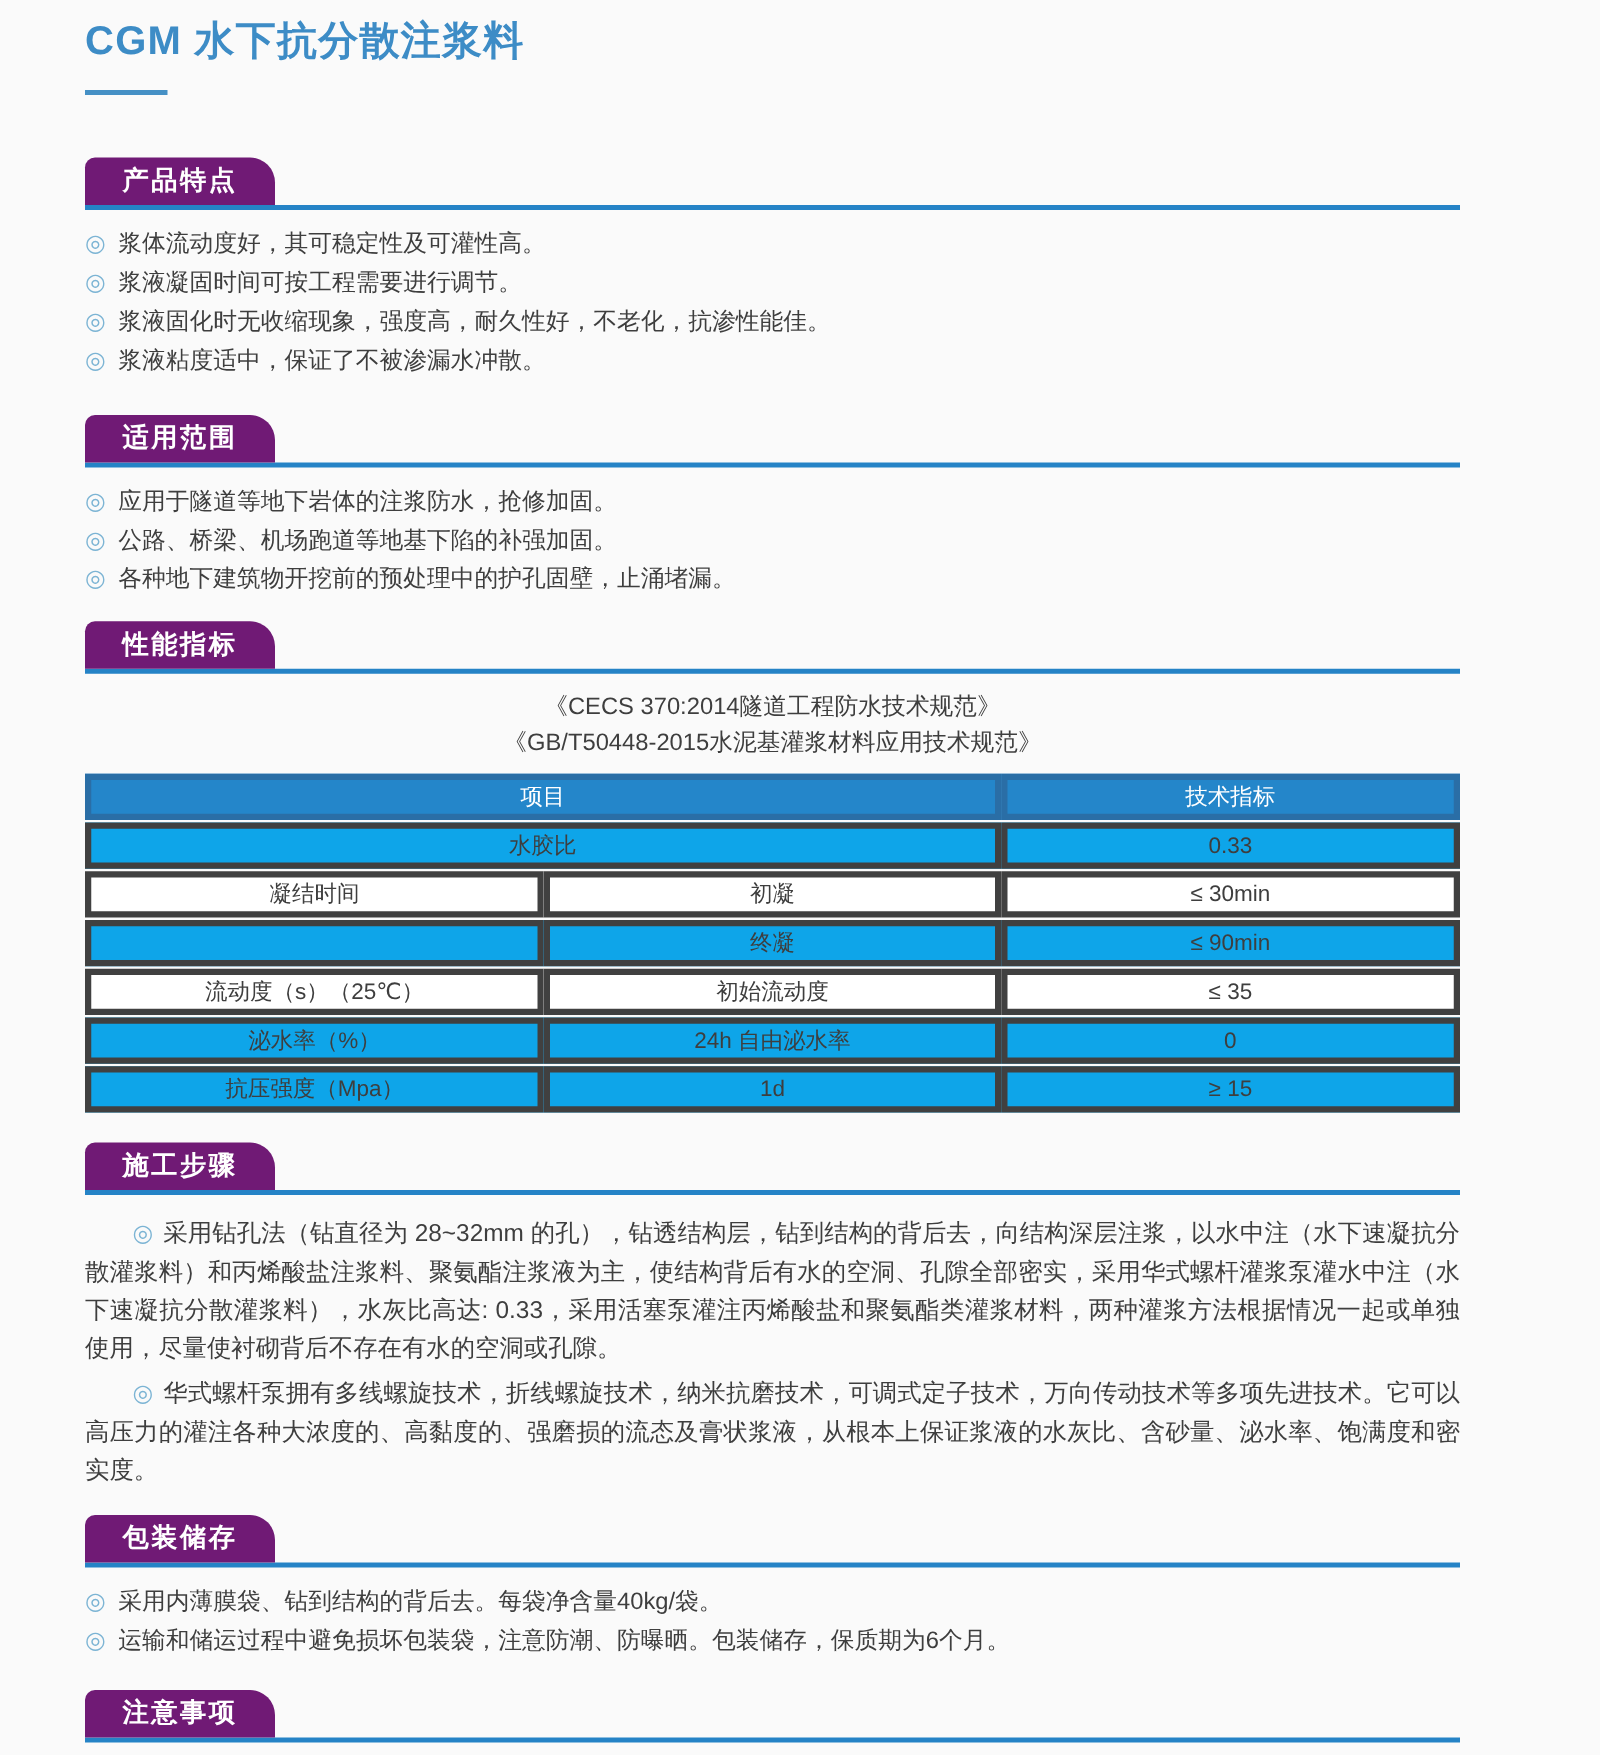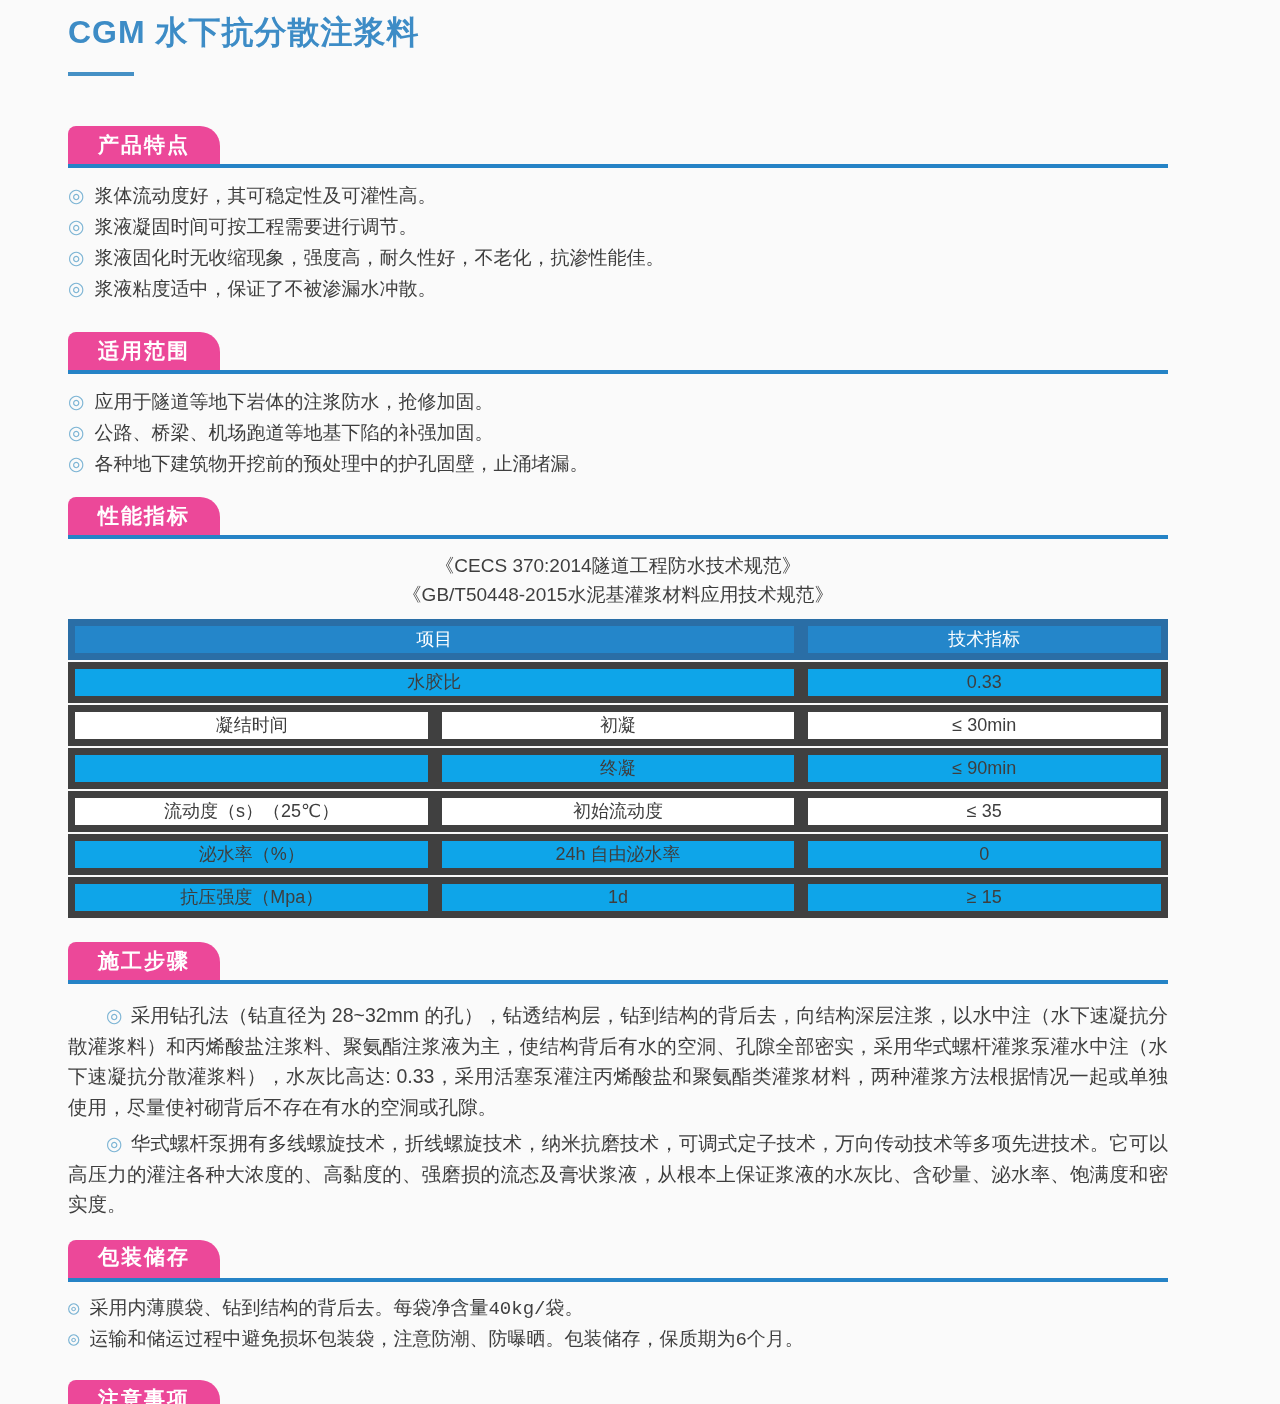--- a/index.html
+++ b/index.html
@@ -21,21 +21,21 @@
   .title-underline {
     width: 66px; height: 4px; background: #4590c5; margin-top: 22px;
   }
 
   
   .section { margin-top: 28px; }
   .section.first { margin-top: 50px; }
   .sec-head { border-bottom: 4px solid #2583c6; width: 1100px; }
   .sec-tab {
     display: inline-block;
-    background: #ec4899; color: #ffffff;
+    background: #701a75; color: #ffffff;
     font-size: 21px; font-weight: bold; letter-spacing: 2px;
     line-height: 38px; padding: 0 30px;
     border-radius: 8px 20px 0 0;
   }
 
   
   .bullets { list-style: none; margin-top: 12px; width: 1100px; }
   .bullets li {
     display: flex; align-items: flex-start;
     padding: 4px 0; font-size: 19px; line-height: 23px;
@@ -49,21 +49,21 @@
   .standards { margin-top: 12px; width: 1100px; text-align: center; }
   .standards p { font-size: 19px; line-height: 29px; color: #3e3e3e; }
 
   
   table.perf {
     margin-top: 8px; width: 1100px;
     border-collapse: separate; border-spacing: 0 2px;
     table-layout: fixed;
   }
   table.perf td {
-    border: 7px solid #404040;
+    border: 5px solid #404040;
     text-align: center; vertical-align: middle;
     font-size: 18px; line-height: 21px; padding: 3px 6px;
     background: #ffffff;
   }
   table.perf tr.shade td { background: #0ea5e9; }
   table.perf tr.head td {
     background: #2486ca; color: #ffffff;
     border-color: #2a6ea6; font-size: 18px;
   }
 
@@ -72,21 +72,21 @@
   .paras p {
     font-size: 19.5px; line-height: 30.5px;
     text-align: justify; text-indent: 38px;
     margin-bottom: 6px;
   }
   .paras .bullet-icon { margin-right: 8px; }
 
   
   .section.performance { margin-top: 18px; }
   .section.construction { margin-top: 22px; }
-  .section.packaging { margin-top: 20px; font-family: Liberation Mono, monospace; }
+  .section.packaging { margin-top: 20px; }
   .section.notes { margin-top: 24px; }
 </style>
 </head>
 <body>
 
 <div class="page">
 
   <h1 class="page-title">CGM 水下抗分散注浆料</h1>
   <div class="title-underline"></div>
 

